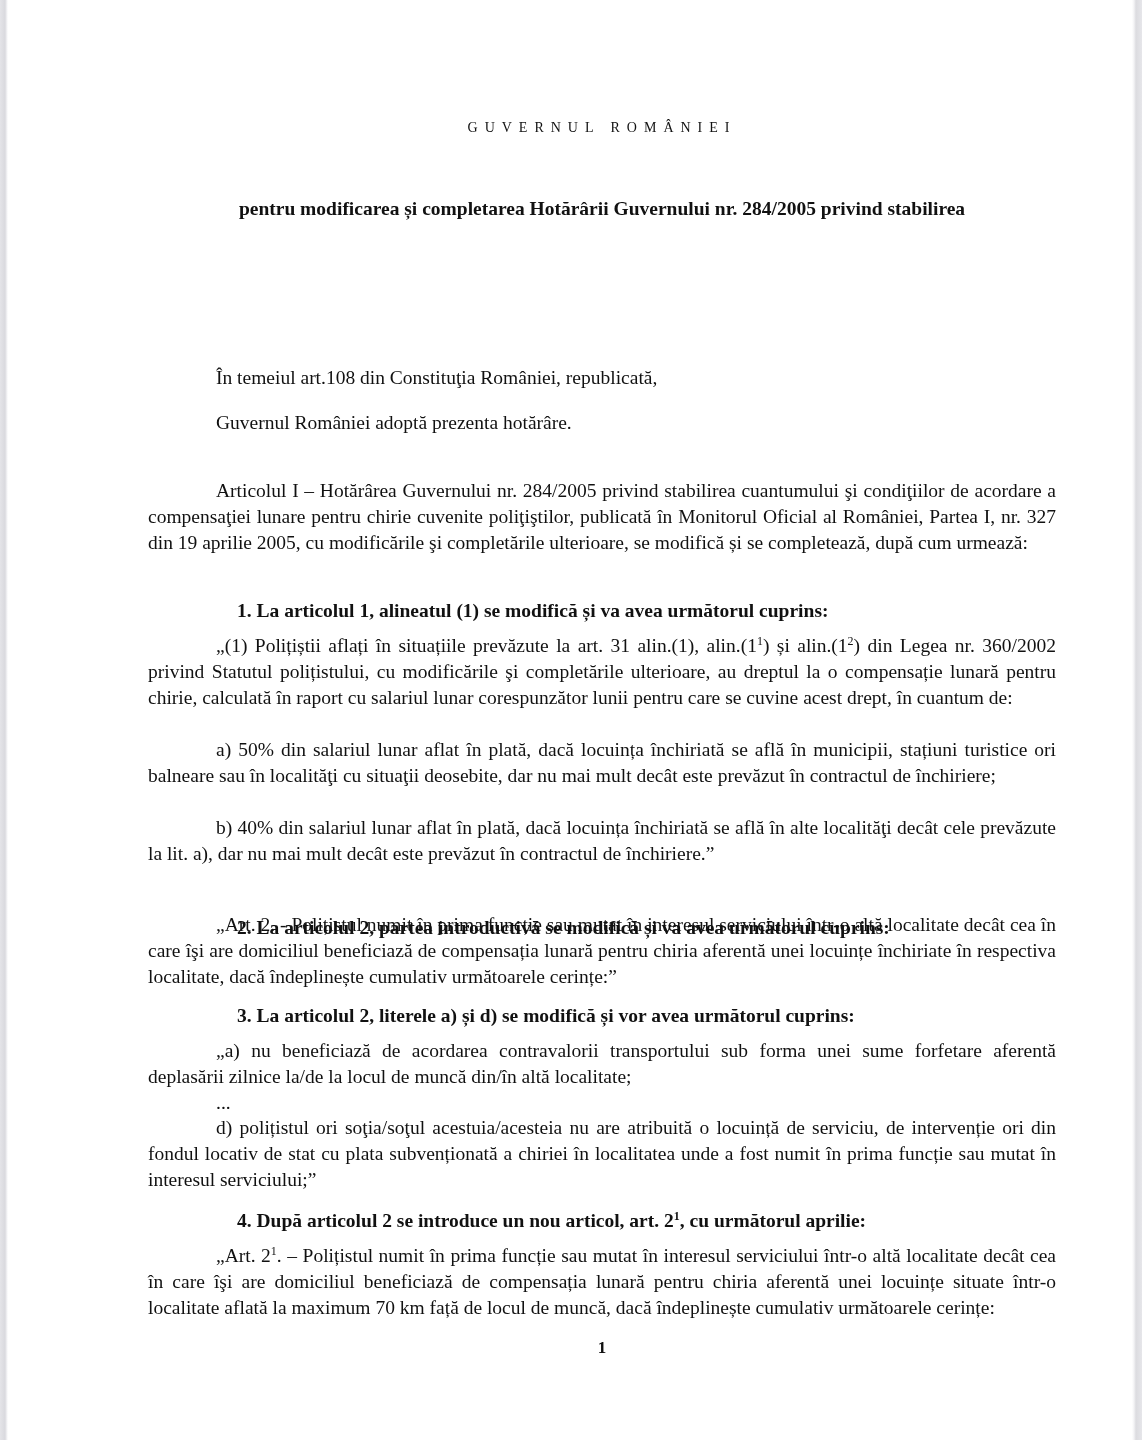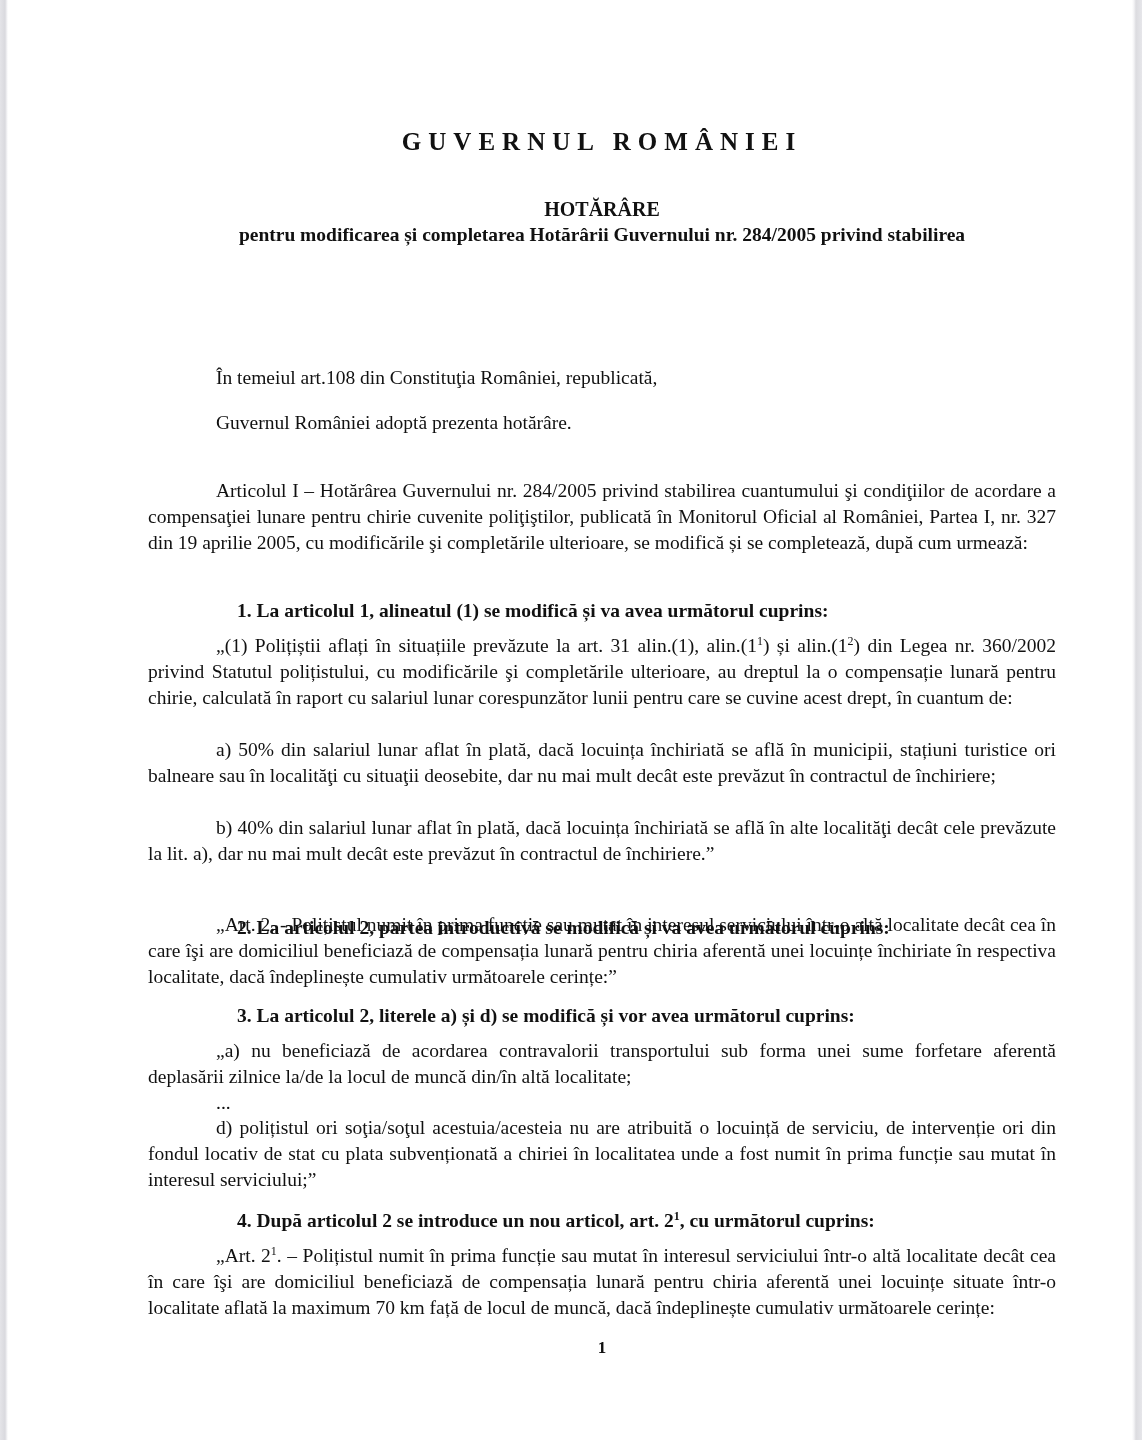--- a/index.html
+++ b/index.html
@@ -24,26 +24,26 @@
       background: linear-gradient(to right, #ffffff 0px, #f2f2f4 2px, #dcdce0 4px, #e6e6ea 10px);
     }
     .page {
       position: absolute;
       left: 148px;
       top: 0;
       width: 908px;
     }
     .header-gov {
       position: absolute;
-      top: 128px;
+      top: 120px;
       left: 0;
       width: 908px;
       text-align: center;
-      font-weight: bold;
-      font-size: 25px;
+      font-weight: normal;
+      font-size: 14px;
       letter-spacing: 7px;
     }
     .title-block {
       position: absolute;
       top: 196px;
       left: 0;
       width: 908px;
       text-align: center;
       font-weight: bold;
       font-size: 19.5px;
@@ -85,21 +85,20 @@
 <body>
 
 <div class="edge-left"></div>
 <div class="edge-right"></div>
 
 <div class="page">
 
   <div class="header-gov">GUVERNUL ROMÂNIEI</div>
 
   <div class="title-block">
-    <div class="title-main">HOTĂRÂRE</div>
     <div>pentru modificarea și completarea Hotărârii Guvernului nr. 284/2005 privind stabilirea</div>
   </div>
 
   <div class="p indent" style="top:324px;">În temeiul art.108 din Constituţia României, republicată,</div>
 
   <div class="p indent bold" style="top:369px;">Guvernul României adoptă prezenta hotărâre.</div>
 
   <div class="p indent bold justify-block" style="top:437px;">Articolul I – Hotărârea Guvernului nr. 284/2005 privind stabilirea cuantumului şi condiţiilor de acordare a compensaţiei lunare pentru chirie cuvenite poliţiştilor, publicată în Monitorul Oficial al României, Partea I, nr. 327 din 19 aprilie 2005, cu modificările şi completările ulterioare, se modifică și se completează, după cum urmează:</div>
 
   <div class="heading" style="top:566px;">1. La articolul 1, alineatul (1) se modifică și va avea următorul cuprins:</div>
@@ -108,17 +107,17 @@
   <div class="p indent justify-block" style="top:774px;">b) 40% din salariul lunar aflat în plată, dacă locuința închiriată se află în alte localităţi decât cele prevăzute la lit. a), dar nu mai mult decât este prevăzut în contractul de închiriere.”</div>
 
   <div class="heading" style="top:883px;text-align:center;">2. La articolul 2, partea introductivă se modifică și va avea următorul cuprins:</div>
   <div class="p indent justify-block" style="top:871px;">„Art. 2. - Polițistul numit în prima funcție sau mutat în interesul serviciului într-o altă localitate decât cea în care îşi are domiciliul beneficiază de compensația lunară pentru chiria aferentă unei locuințe închiriate în respectiva localitate, dacă îndeplinește cumulativ următoarele cerințe:”</div>
 
   <div class="heading" style="top:971px;">3. La articolul 2, literele a) și d) se modifică și vor avea următorul cuprins:</div>
   <div class="p indent justify-block" style="top:997px;">„a) nu beneficiază de acordarea contravalorii transportului sub forma unei sume forfetare aferentă deplasării zilnice la/de la locul de muncă din/în altă localitate;</div>
   <div class="p indent" style="top:1049px;">...</div>
   <div class="p indent justify-block" style="top:1074px;">d) polițistul ori soţia/soţul acestuia/acesteia nu are atribuită o locuință de serviciu, de intervenție ori din fondul locativ de stat cu plata subvenționată a chiriei în localitatea unde a fost numit în prima funcție sau mutat în interesul serviciului;”</div>
 
-  <div class="heading" style="top:1176px;"><span>4. După articolul 2 se introduce un nou articol, art. 2</span><span class="sup">1</span><span>, cu următorul cuprins:</span></div>
+  <div class="heading" style="top:1176px;"><span>4. După articolul 2 se introduce un nou articol, art. 2</span><span class="sup">1</span><span>, cu următorul aprilie:</span></div>
   <div class="p indent justify-block" style="top:1202px;"><span>„Art. 2</span><span class="sup">1</span><span>. – Polițistul numit în prima funcție sau mutat în interesul serviciului într-o altă localitate decât cea în care îşi are domiciliul beneficiază de compensația lunară pentru chiria aferentă unei locuințe situate într-o localitate aflată la maximum 70 km față de locul de muncă, dacă îndeplinește cumulativ următoarele cerințe:</span></div>
 
   <div class="page-num">1</div>
 </div>
 
 </body></html>

